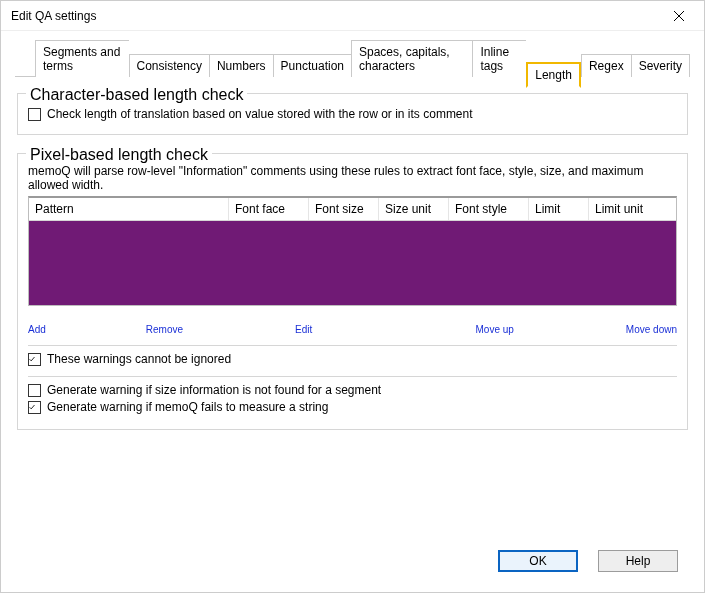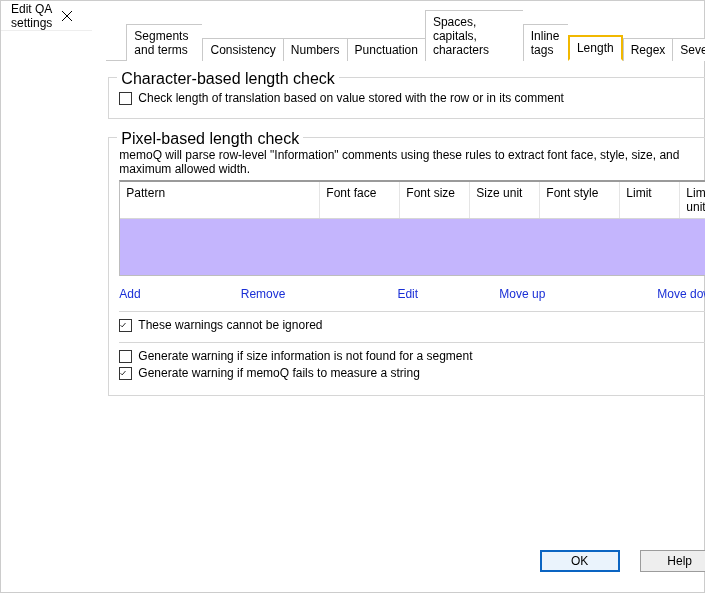--- a/index.html
+++ b/index.html
@@ -9,21 +9,21 @@
     font-family: "Segoe UI", Tahoma, sans-serif;
     font-size: 12px;
     background: #fff;
     color: #000;
   }
   .window {
     width: 705px;
     height: 593px;
     border: 1px solid #ccc;
     display: flex;
-    flex-direction: row;
+    flex-direction: column;
     background: #fff;
   }
   .titlebar {
     height: 30px;
     display: flex;
     align-items: center;
     padding: 0 10px;
     border-bottom: 1px solid #eee;
   }
   .titlebar .title {
@@ -60,21 +60,21 @@
     background: #fff;
     position: relative;
     top: 1px;
     font-size: 12px;
     cursor: default;
   }
   .tab:last-child { border-right: 1px solid #c9c9c9; }
   .tab.active {
     border: 2px solid #f1b800;
     border-bottom: 2px solid #fff;
-    top: 1px;
+    top: 12px;
     z-index: 2;
   }
   .content {
     flex: 1;
     padding: 10px 2px 0 2px;
     display: flex;
     flex-direction: column;
     gap: 12px;
   }
   .group {
@@ -113,22 +113,22 @@
   }
   .checkrow .cb.checked svg { display: block; }
   .checkrow .cb svg { display: none; width: 11px; height: 11px; }
   .desc {
     font-size: 12px;
     margin-bottom: 4px;
   }
   .grid {
     border: 1px solid #bdbdbd;
     border-top: 2px solid #9a9a9a;
-    height: 96px;
-    background: #c4b5fd;
+    height: 110px;
+    background: #701a75;
   }
   .grid-header {
     display: flex;
     border-bottom: 1px solid #d6d6d6;
     background: #fff;
   }
   .grid-header .col {
     padding: 4px 6px;
     font-size: 12px;
     border-right: 1px solid #e5e5e5;
@@ -136,22 +136,22 @@
   .grid-header .col:last-child { border-right: none; }
   .col-pattern  { width: 200px; }
   .col-face     { width: 80px; }
   .col-size     { width: 70px; }
   .col-sizeunit { width: 70px; }
   .col-style    { width: 80px; }
   .col-limit    { width: 60px; }
   .col-limitunit{ flex: 1; }
   .linkbar {
     display: flex;
-    margin-top: 11px;
-    font-size: 12px;
+    margin-top: 18px;
+    font-size: 10px;
     color: #1a2fd6;
   }
   .linkbar .lnk { cursor: default; }
   .linkbar .sp1 { width: 100px; }
   .linkbar .sp2 { width: 112px; }
   .linkbar .sp3 { flex: 1; }
   .linkbar .sp4 { width: 112px; }
   .hr {
     height: 1px;
     background: #d6d6d6;

